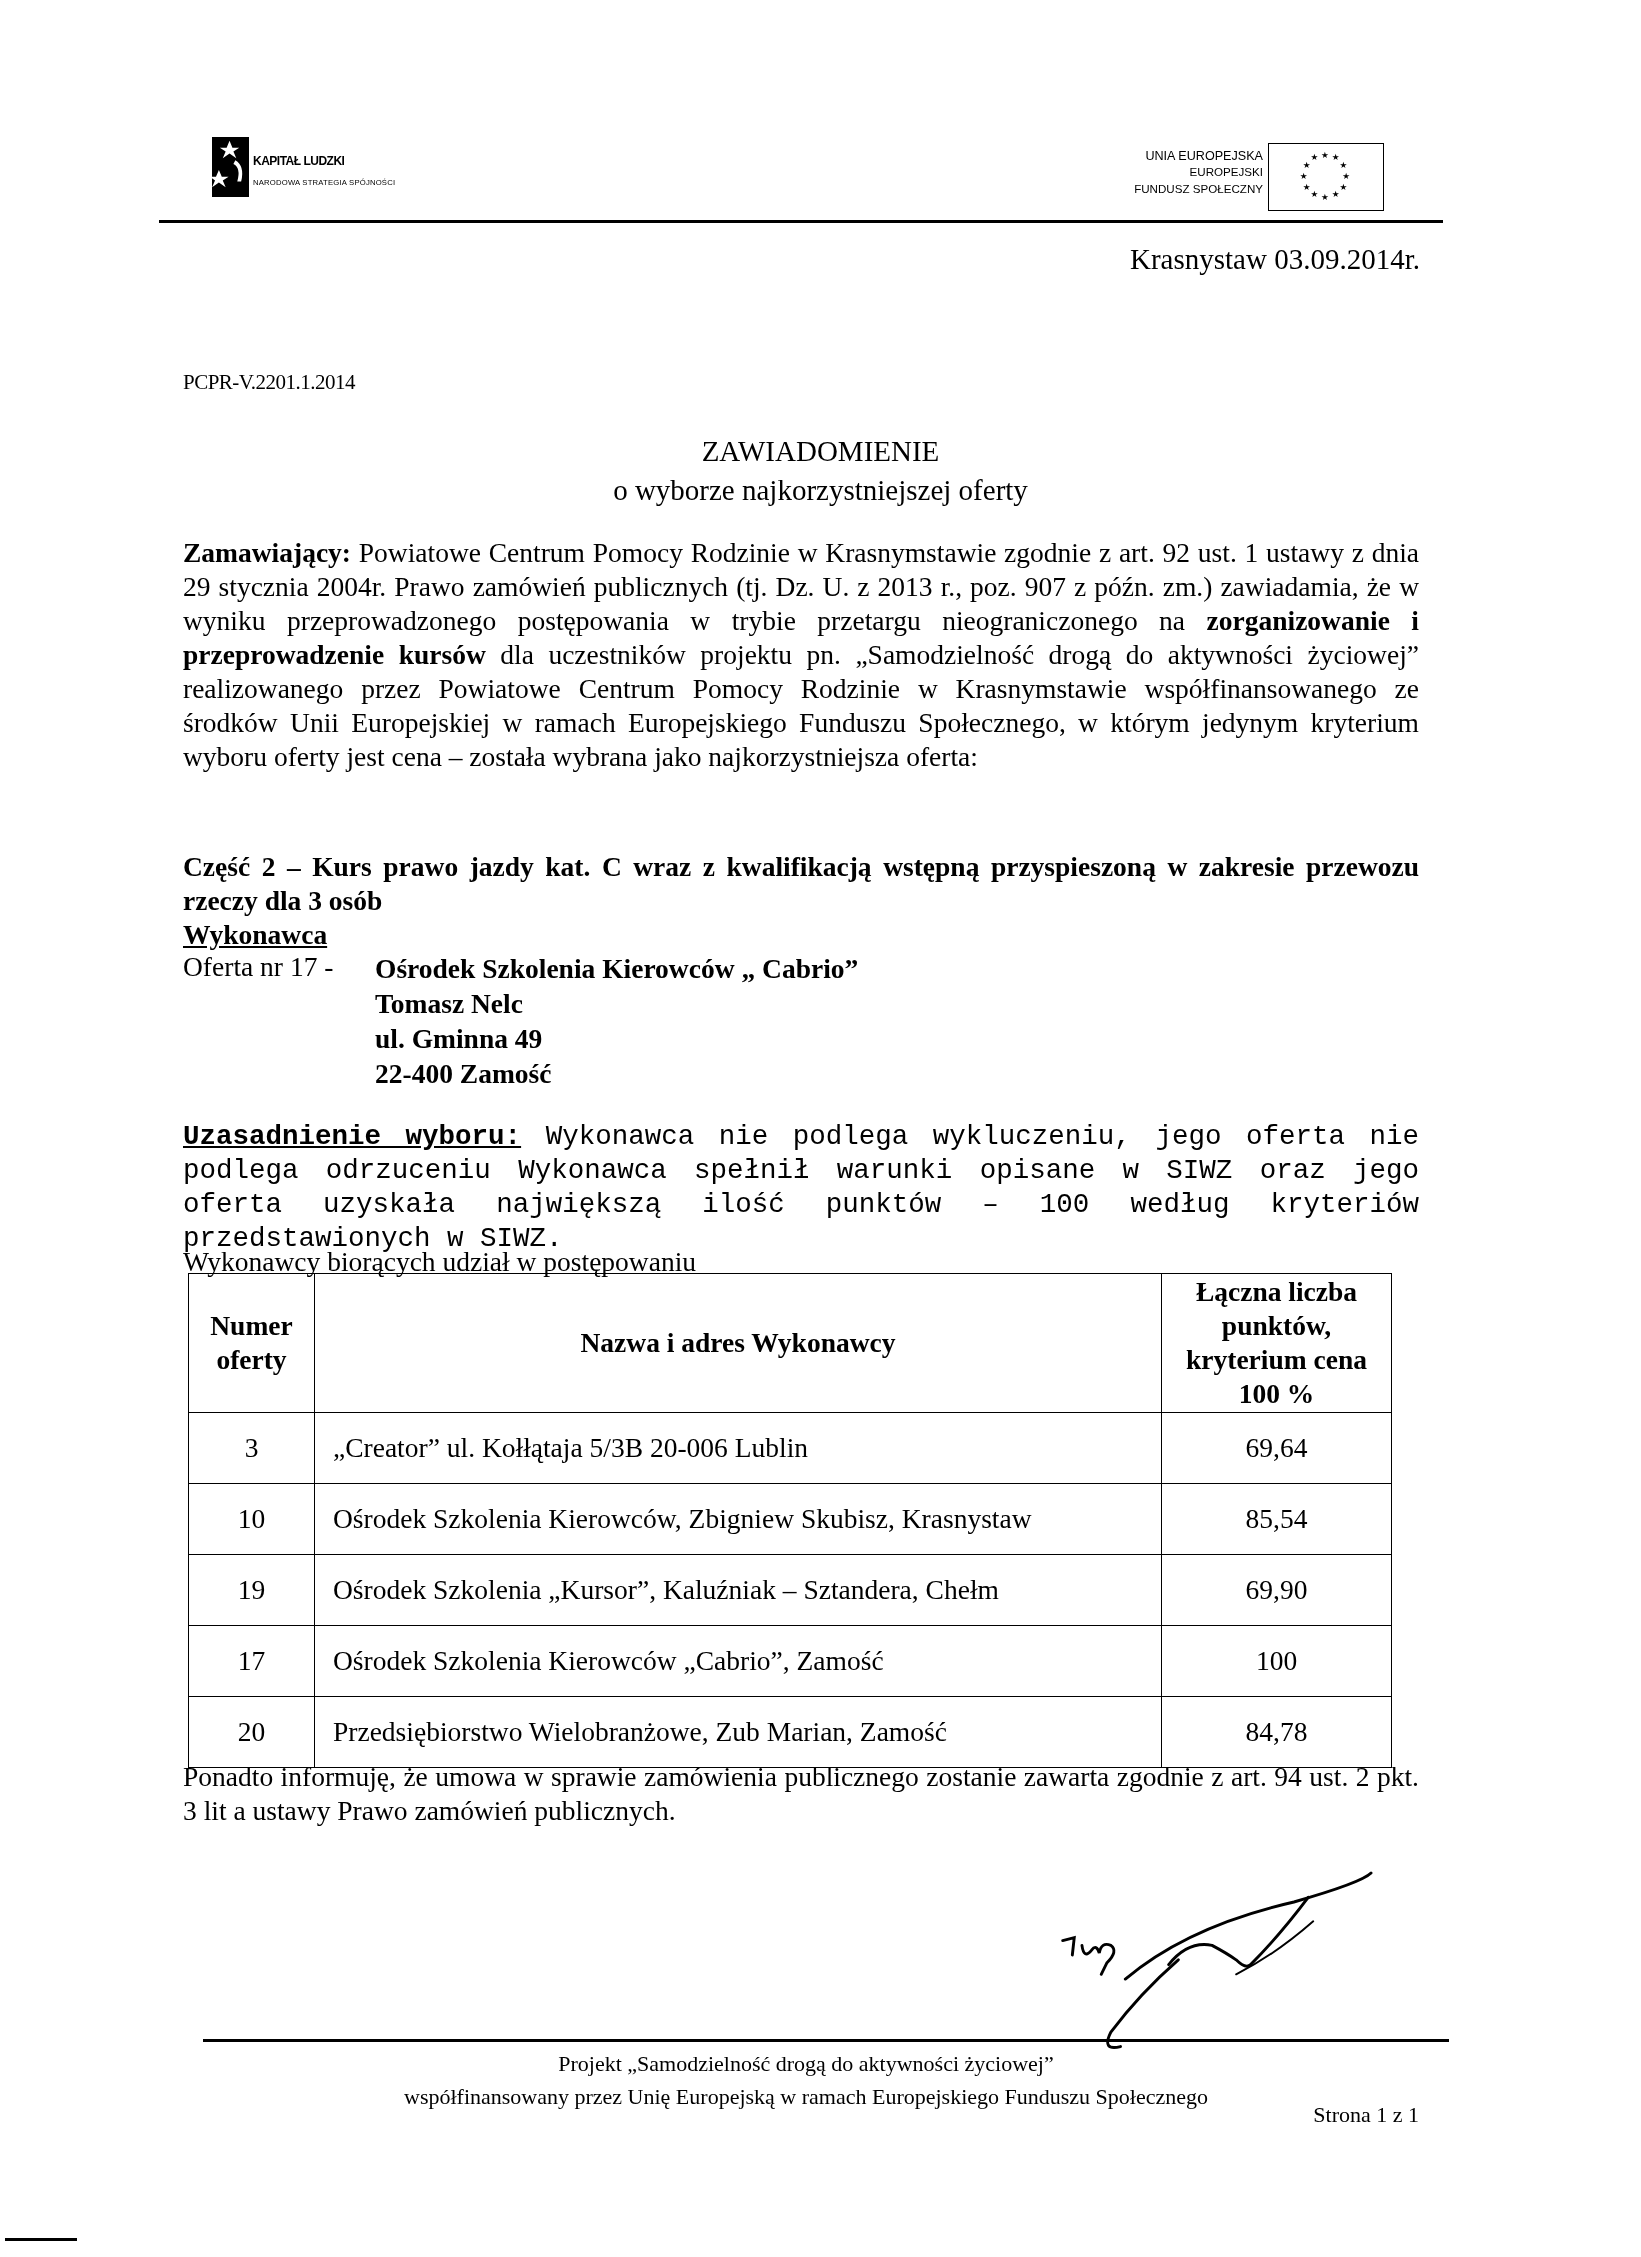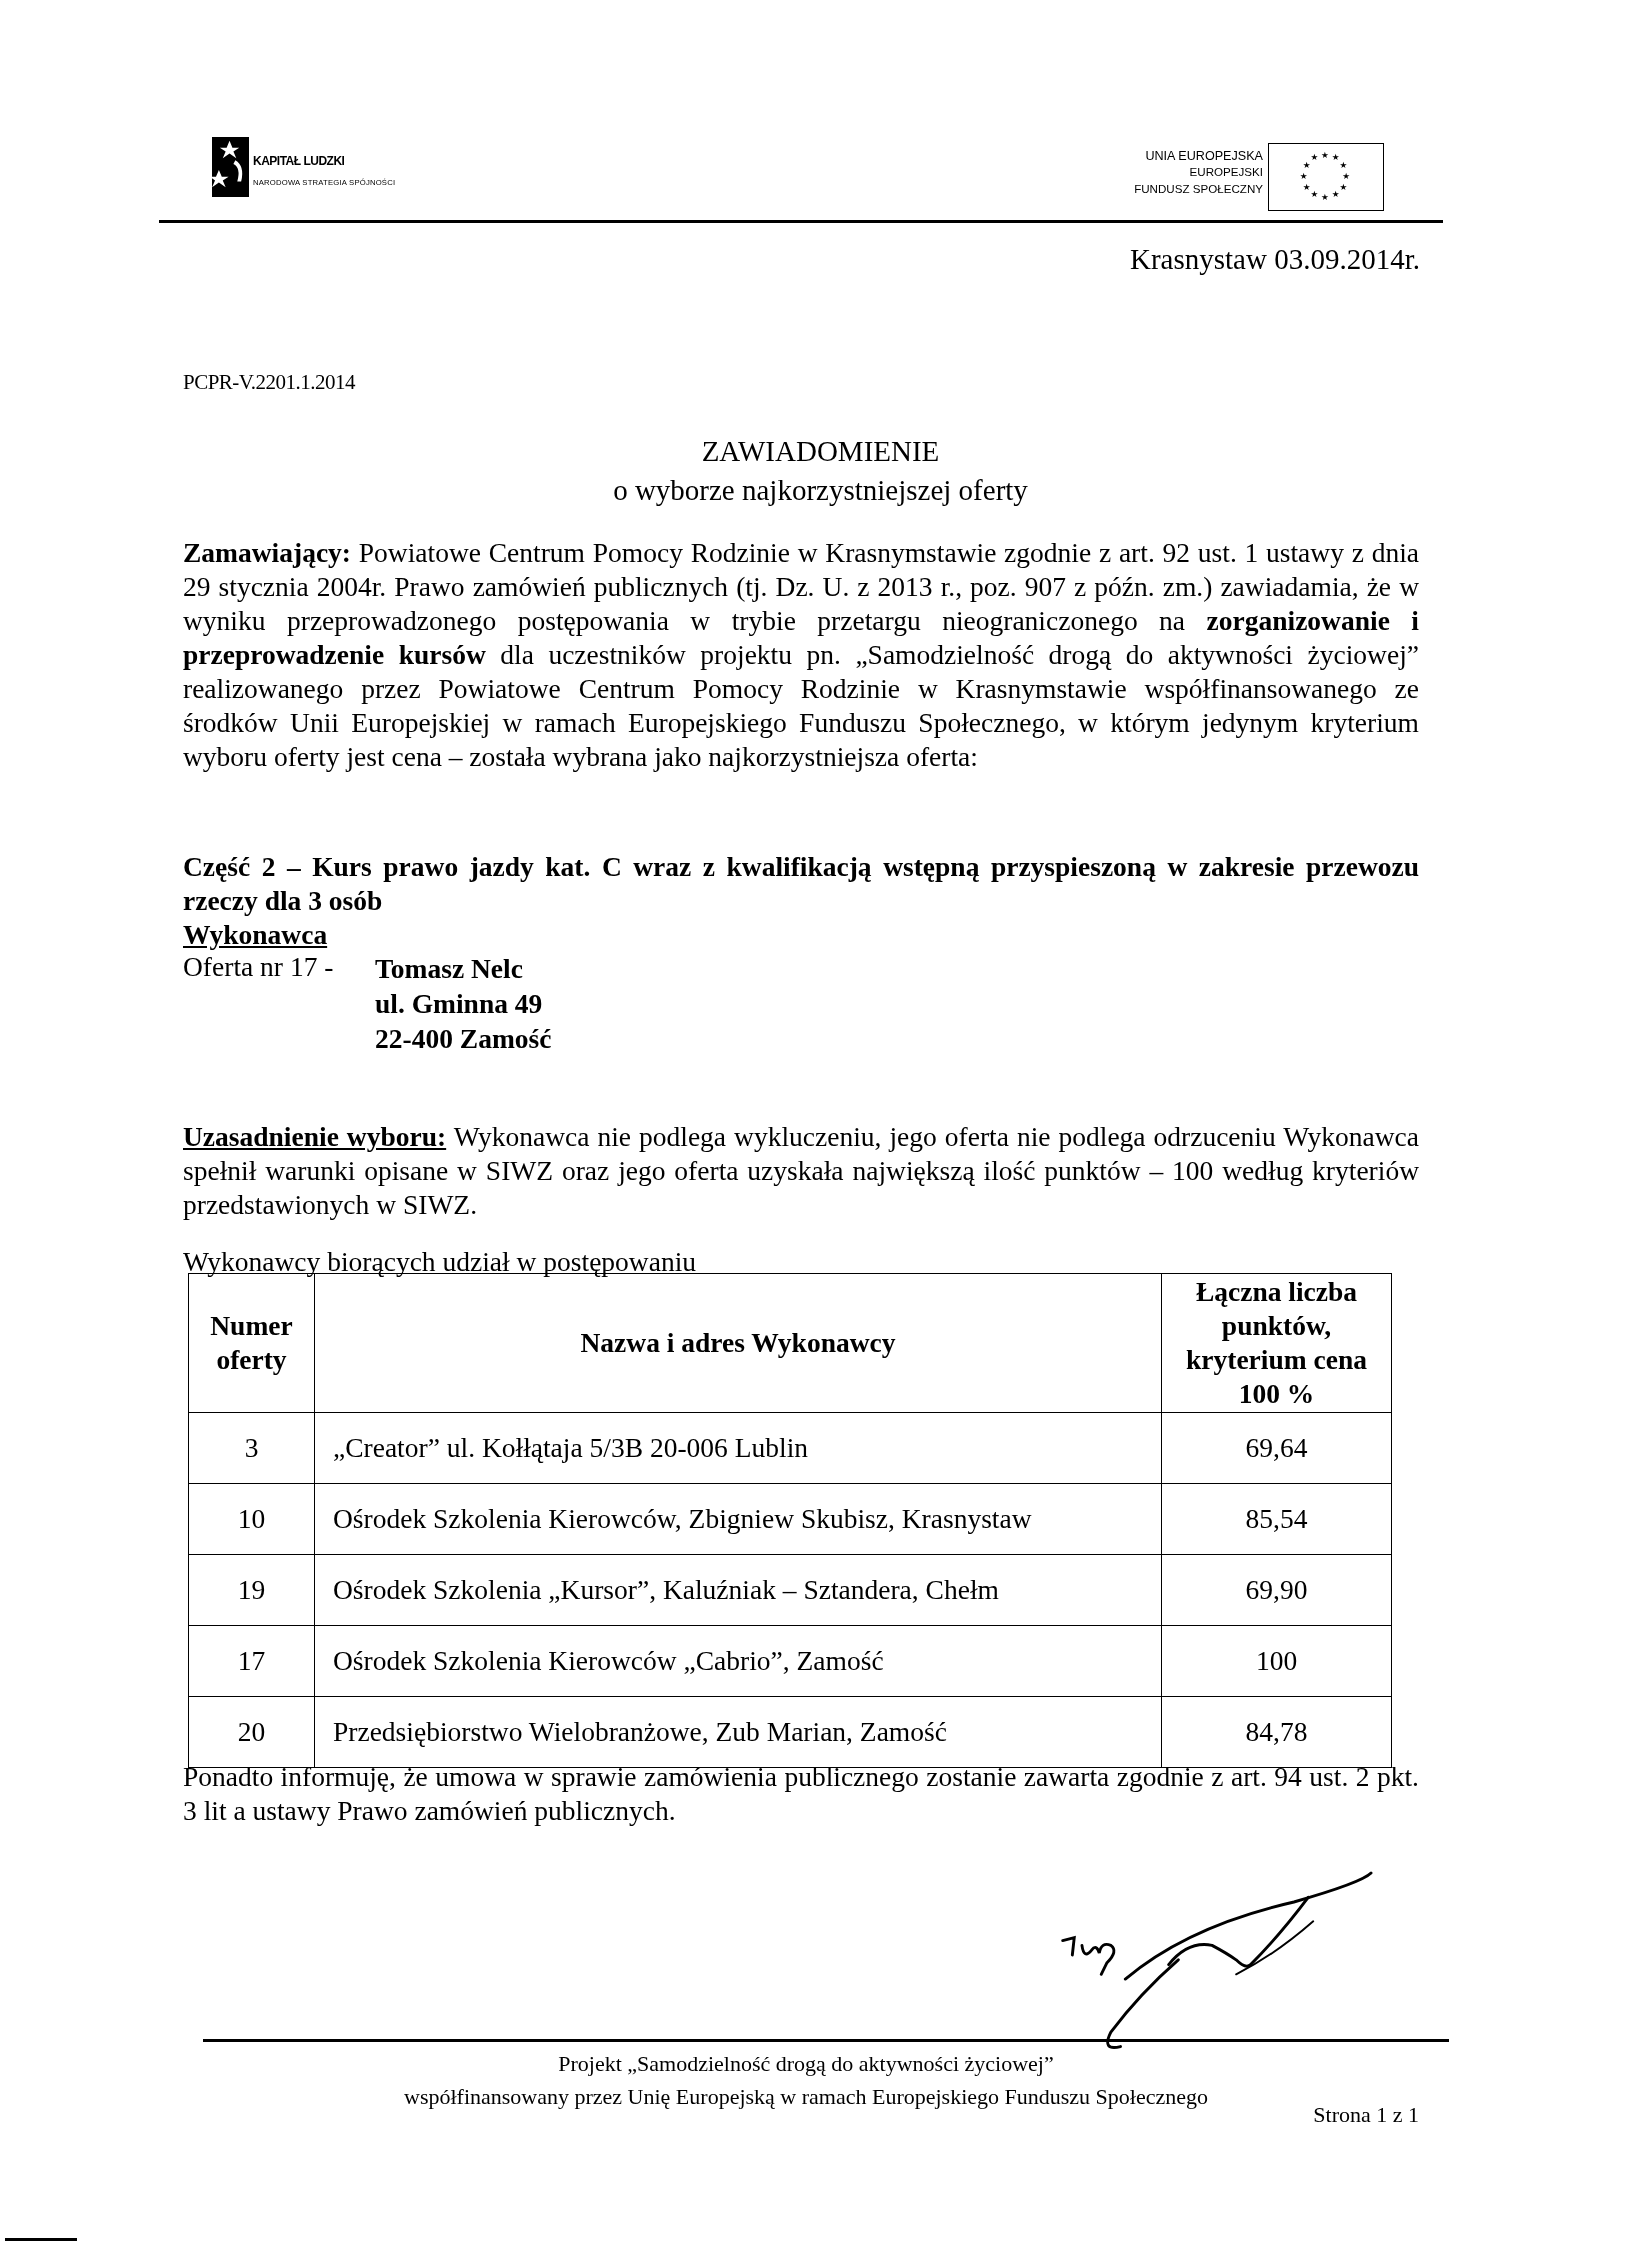--- a/index.html
+++ b/index.html
@@ -24,21 +24,21 @@
   .ref { left: 183px; top: 370px; font-size: 21px; letter-spacing: -0.5px; }
   .title { left: 0; width: 1641px; top: 432px; text-align: center; font-size: 29px; font-weight: normal; line-height: 39px; }
   .title .sub { font-size: 29px; }
 
   .para { left: 183px; width: 1236px; font-size: 27.5px; line-height: 34px; text-align: justify; }
   .p1 { top: 536px; }
   .part { top: 850px; font-weight: bold; }
   .u { text-decoration: underline; }
   .offer-label { left: 183px; top: 951px; font-size: 27.5px; }
   .offer-lines { left: 375px; top: 951px; font-size: 27.5px; line-height: 35px; font-weight: bold; }
-  .just { top: 1120px; }
+  .just { top: 1120px; font-family: Liberation Mono, monospace; }
   .tbl-caption { left: 183px; top: 1246px; font-size: 27.5px; }
 
   table.offers { position: absolute; left: 188px; top: 1273px; width: 1204px;
                  border-collapse: collapse; font-size: 27.5px; }
   table.offers th, table.offers td { border: 1.9px solid #000; }
   table.offers th { font-weight: bold; line-height: 34px; text-align: center; }
   table.offers td { height: 68px; }
   .c-num { width: 123px; text-align: center; }
   .c-name { text-align: left; padding-left: 18px; }
   .c-pts { width: 227px; text-align: center; }
@@ -96,20 +96,21 @@
 </div>
 
 <div class="abs para p1"><b>Zamawiający:</b><span> Powiatowe Centrum Pomocy Rodzinie w Krasnymstawie zgodnie z art. 92 ust. 1 ustawy z dnia 29 stycznia 2004r. Prawo zamówień publicznych (tj. Dz. U. z 2013 r., poz. 907 z późn. zm.) zawiadamia, że w wyniku przeprowadzonego postępowania w trybie przetargu nieograniczonego na </span><b>zorganizowanie i przeprowadzenie kursów</b><span> dla uczestników projektu pn. „Samodzielność drogą do aktywności życiowej” realizowanego przez Powiatowe Centrum Pomocy Rodzinie w Krasnymstawie współfinansowanego ze środków Unii Europejskiej w ramach Europejskiego Funduszu Społecznego, w którym jedynym kryterium wyboru oferty jest cena – została wybrana jako najkorzystniejsza oferta:</span></div>
 
 <div class="abs para part">
   <div>Część 2 – Kurs prawo jazdy kat. C wraz z kwalifikacją wstępną przyspieszoną w zakresie przewozu rzeczy dla 3 osób</div>
   <div class="u">Wykonawca</div>
 </div>
 <div class="abs offer-label" style="top:951px;">Oferta nr 17 -</div>
 <div class="abs offer-lines">
+  <div>Ośrodek Szkolenia Kierowców „ Cabrio”</div>
   <div>Tomasz Nelc</div>
   <div>ul. Gminna 49</div>
   <div>22-400 Zamość</div>
 </div>
 
 <div class="abs para just"><b class="u">Uzasadnienie wyboru:</b><span> Wykonawca nie podlega wykluczeniu, jego oferta nie podlega odrzuceniu Wykonawca spełnił warunki opisane w SIWZ oraz jego oferta uzyskała największą ilość punktów – 100 według kryteriów przedstawionych w SIWZ.</span></div>
 
 <div class="abs tbl-caption">Wykonawcy biorących udział w postępowaniu</div>
 
 <table class="offers">

